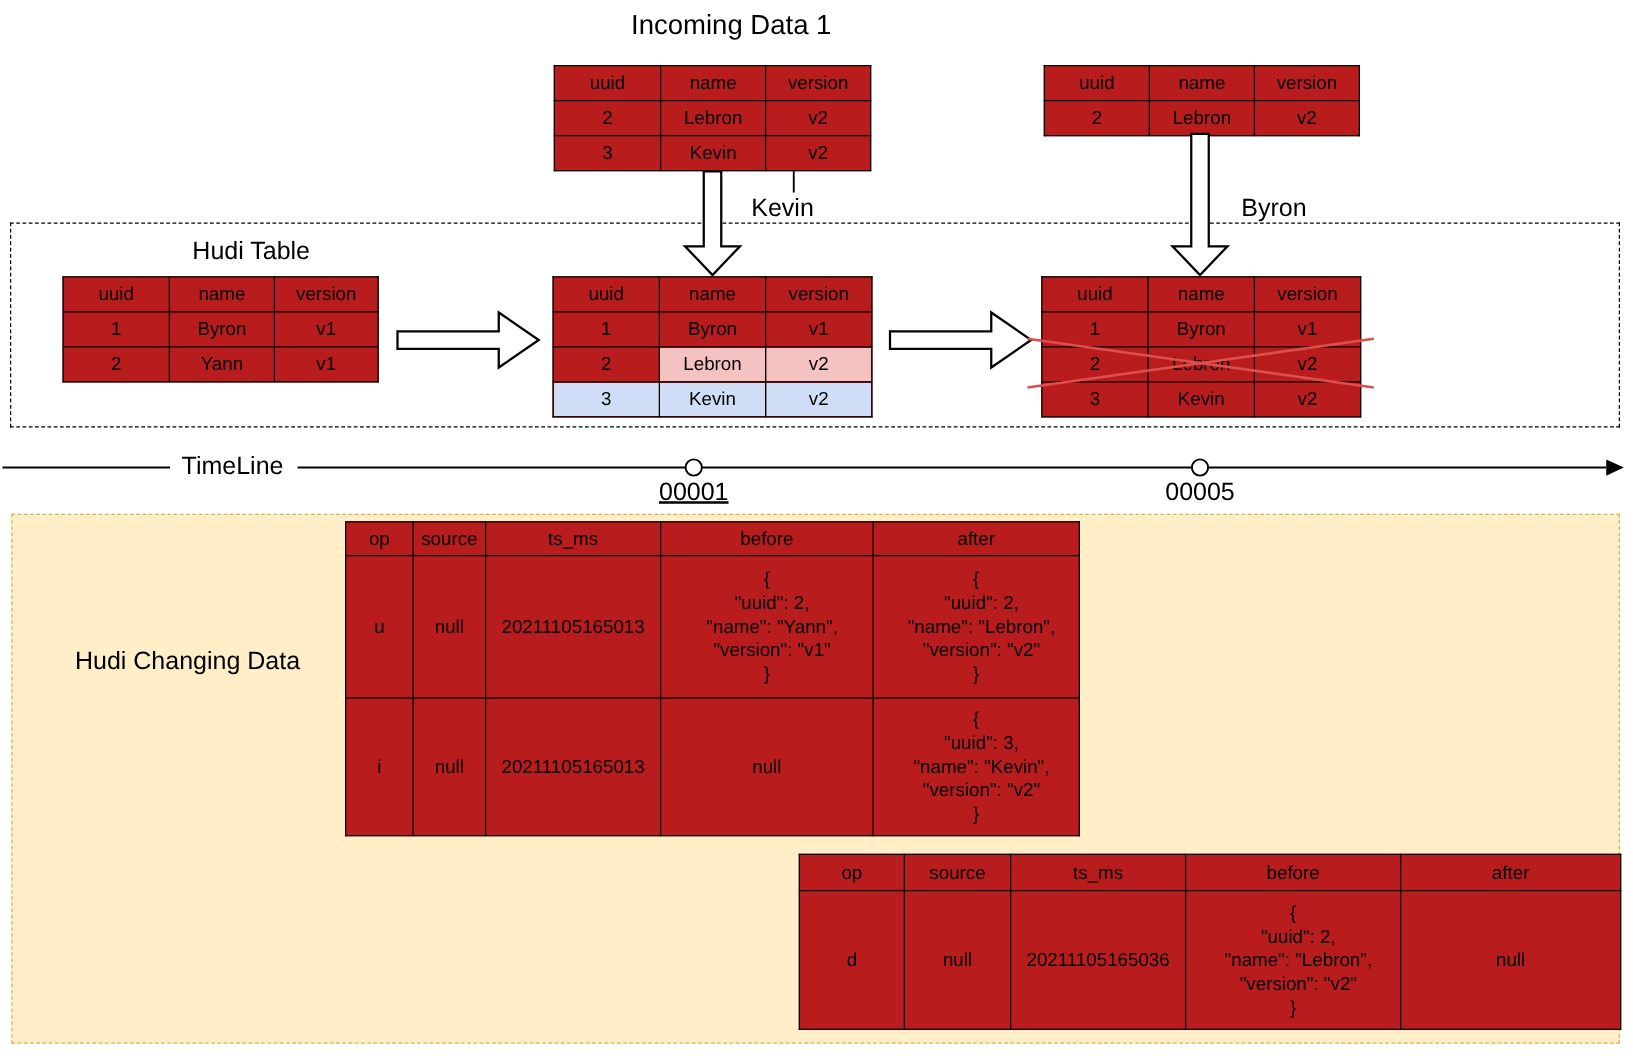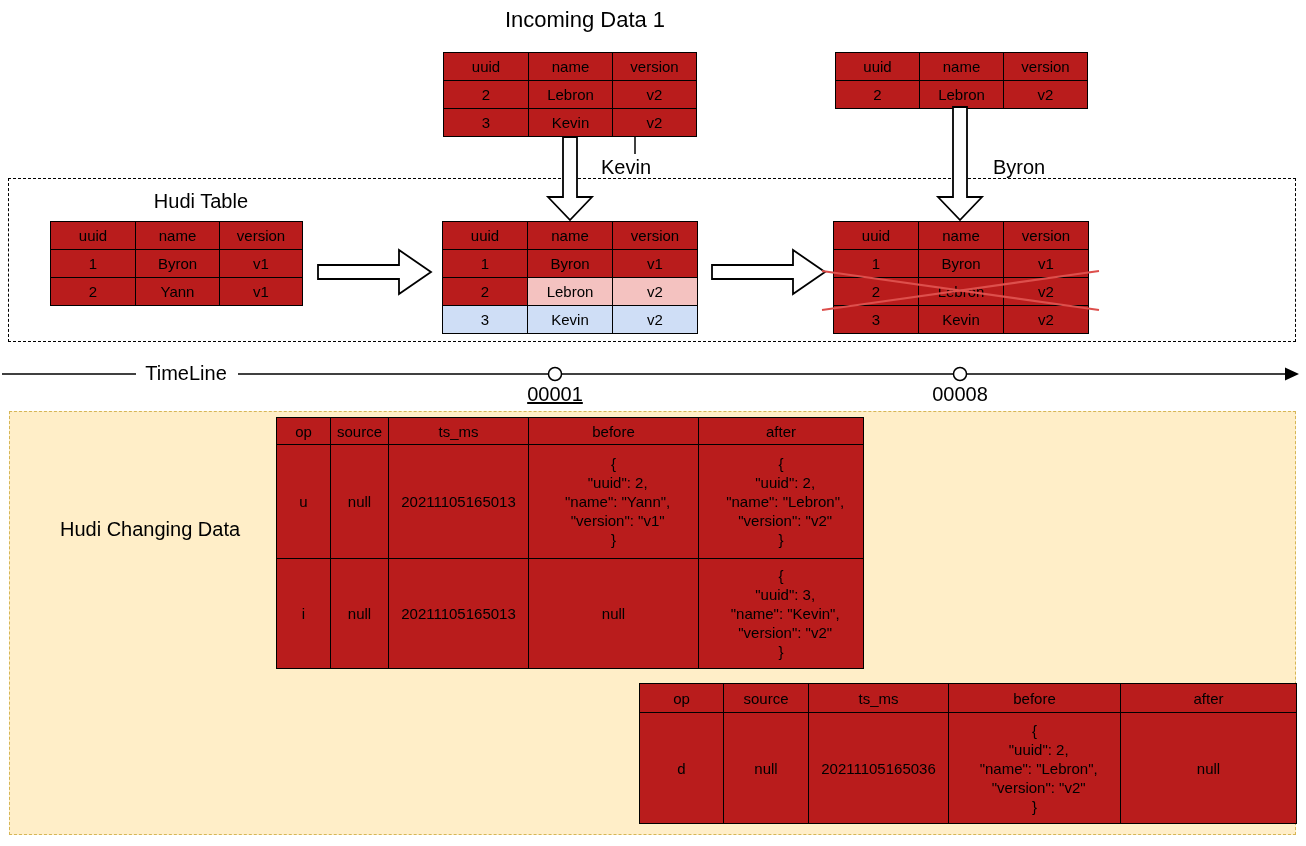--- a/index.html
+++ b/index.html
@@ -31,21 +31,21 @@
 
   <div class="box changing-box" style="left:9px;top:411px;width:1287px;height:424px;"></div>
   <div class="box hudi-box" style="left:8px;top:178px;width:1288px;height:164px;"></div>
 
   <div class="lbl title" style="left:435px;top:7px;width:300px;">Incoming Data 1</div>
   <div class="lbl sub" style="left:108px;top:190px;width:140px;text-align:right;">Hudi Table</div>
   <div class="lbl sub" style="left:601px;top:156px;">Kevin</div>
   <div class="lbl sub" style="left:993px;top:156px;">Byron</div>
   <div class="lbl sub" style="left:134px;top:362px;width:104px;">TimeLine</div>
   <div class="lbl sub" style="left:505px;top:383px;width:100px;text-decoration:underline;">00001</div>
-  <div class="lbl sub" style="left:910px;top:383px;width:100px;">00008</div>
+  <div class="lbl sub" style="left:910px;top:383px;width:100px;">00005</div>
   <div class="lbl sub" style="left:20px;top:518px;width:260px;">Hudi Changing Data</div>
 
   <table class="dg" style="left:443px;top:52px;">
     <colgroup>
         <col style="width:85px">
         <col style="width:84px">
         <col style="width:84px">
       </colgroup>
     <thead>
         <tr>

